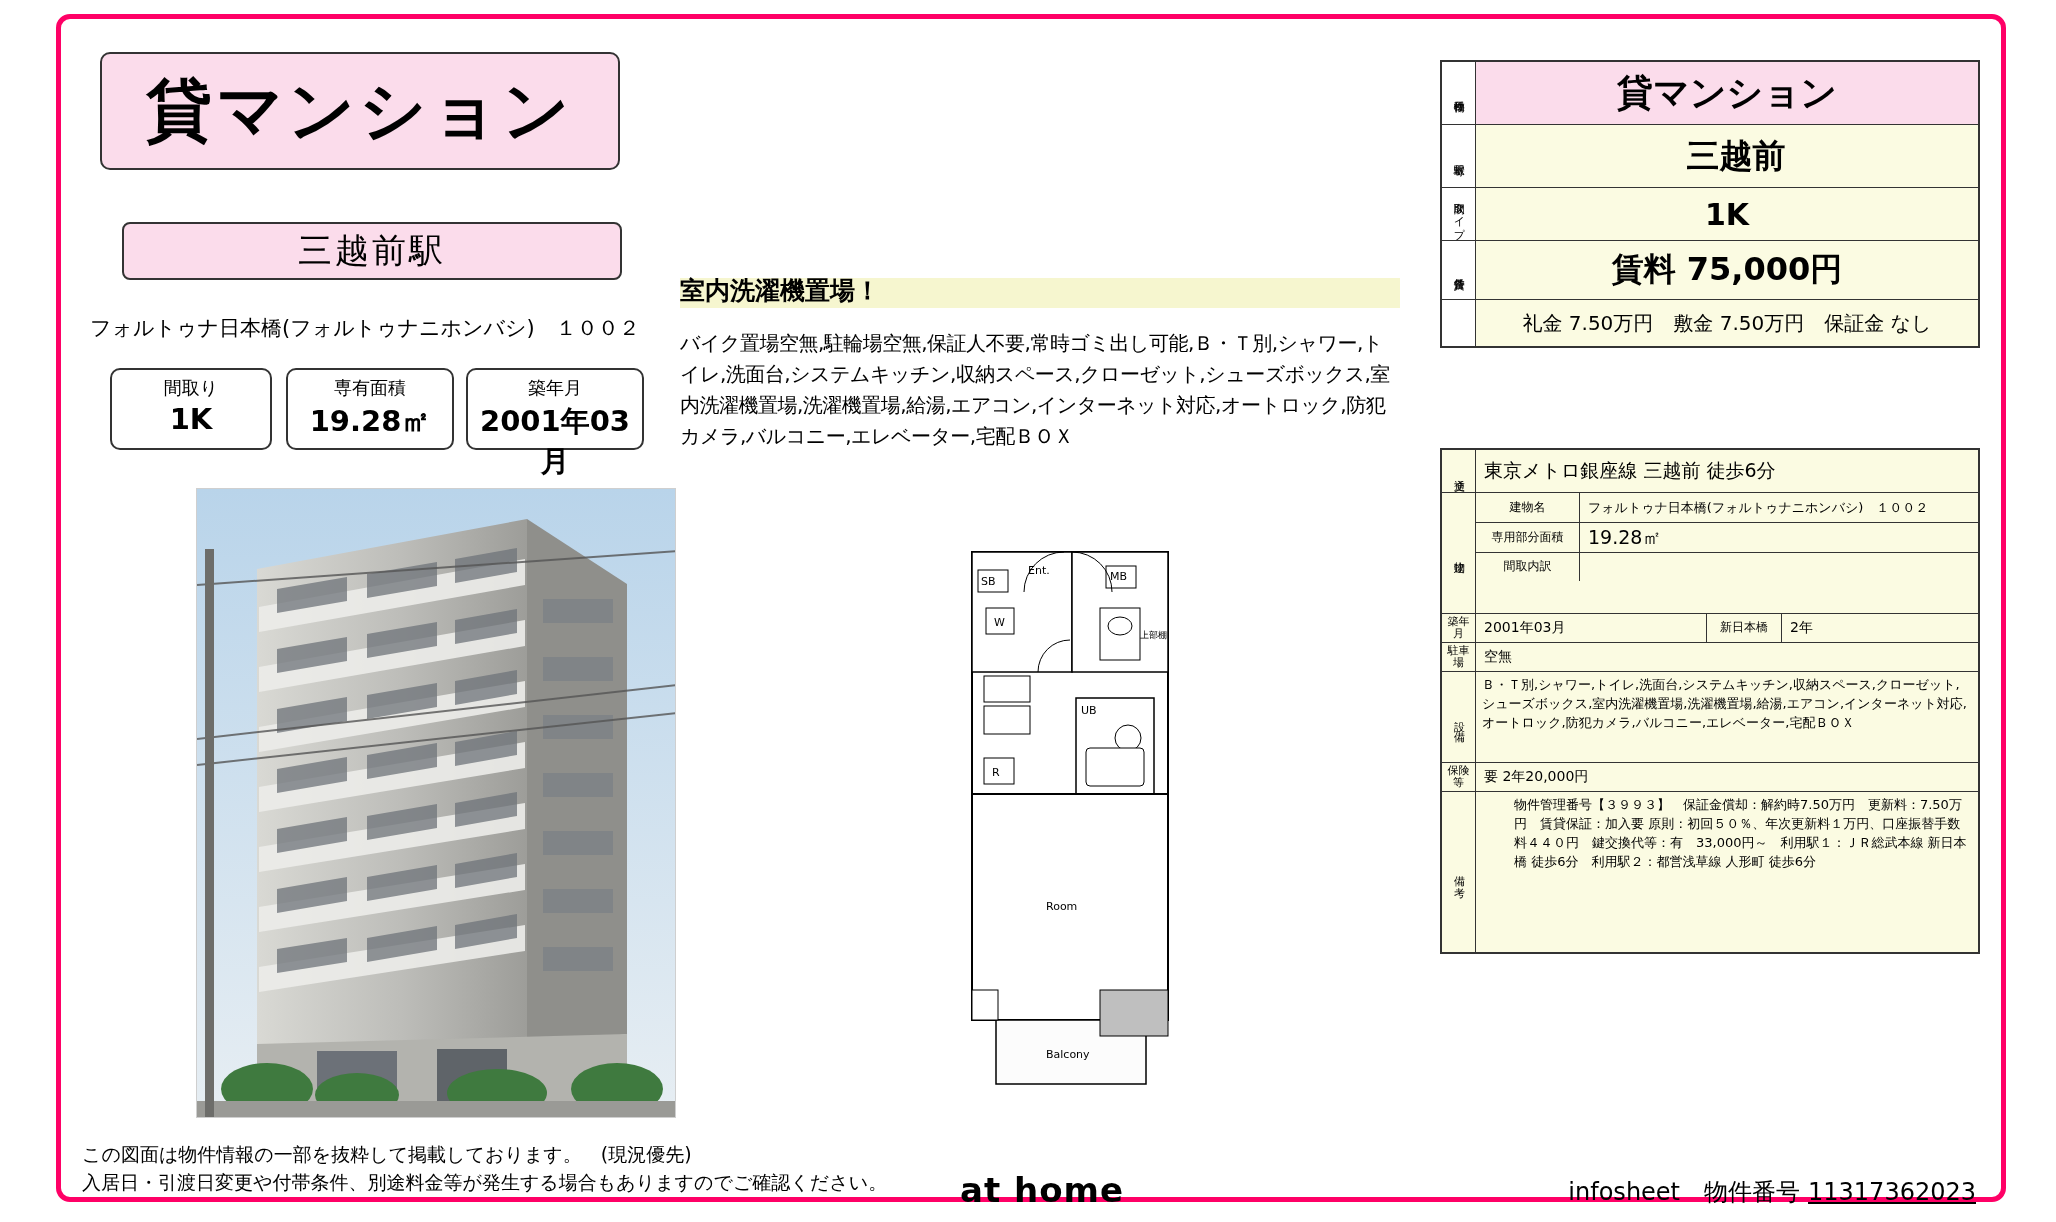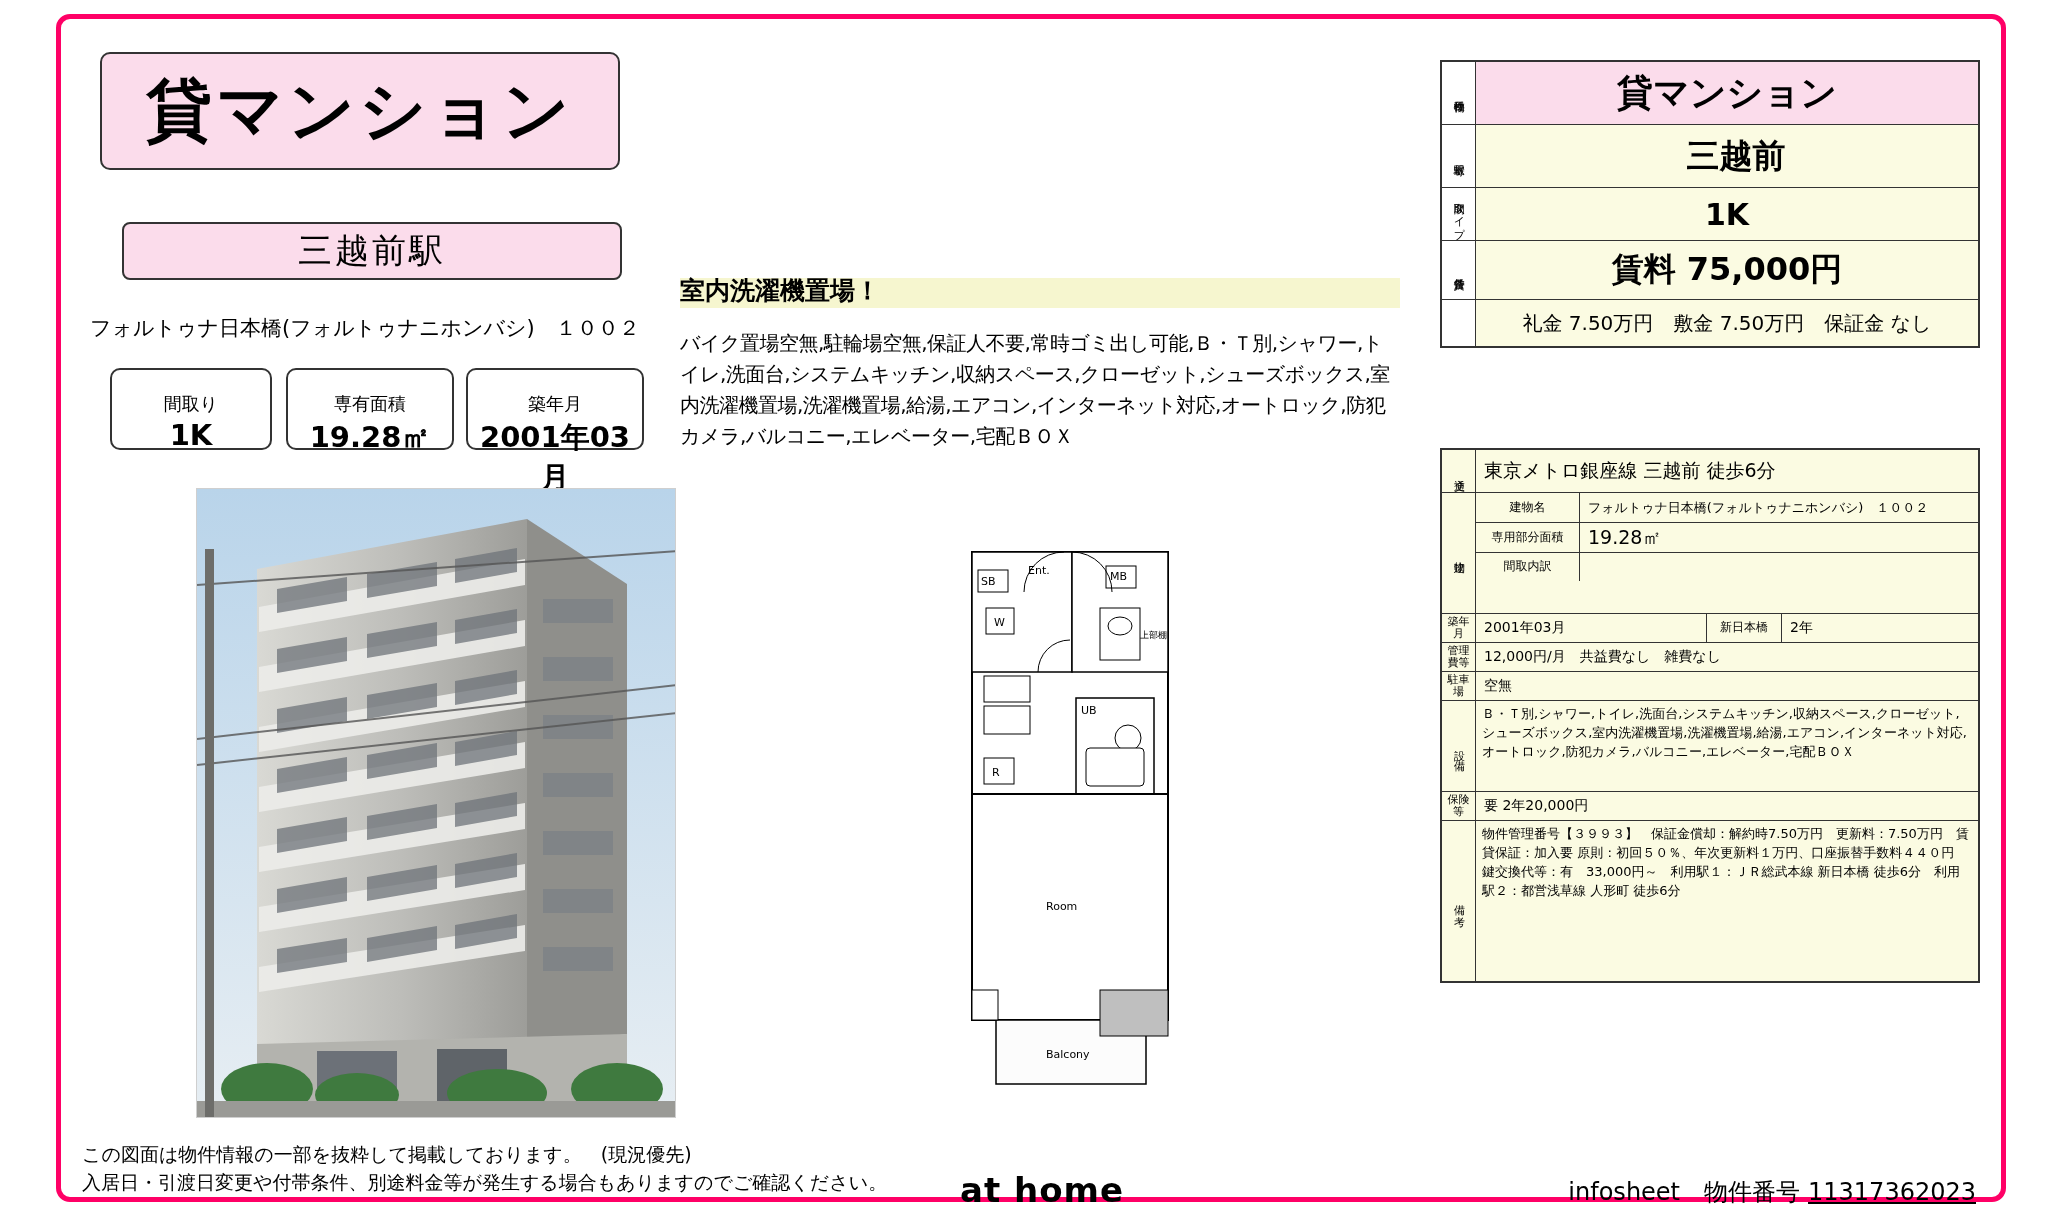--- a/index.html
+++ b/index.html
@@ -34,21 +34,21 @@
     background:#fbdceb; border:2px solid #333; border-radius:8px;
     display:flex; align-items:center; justify-content:center;
   }
   .station-box span { font-size:34px; font-family:"DejaVu Sans", sans-serif; letter-spacing:3px;}
   .bldg-name {
     position:absolute; left:90px; top:314px; width:640px;
     font-size:21px; font-family:"DejaVu Sans", sans-serif; letter-spacing:0px;
   }
   .fact {
     position:absolute; border:2px solid #333; border-radius:10px;
-    background:#fff; text-align:center; padding-top:22px;
+    background:#fff; text-align:center; padding-top:6px;
   }
   .fact .lbl { font-size:18px; font-family:"DejaVu Sans", sans-serif; }
   .fact .val { font-size:29px; font-weight:bold; font-family:"DejaVu Sans", sans-serif; margin-top:2px;}
   #fact1 { left:110px; top:368px; width:162px; height:82px; }
   #fact2 { left:286px; top:368px; width:168px; height:82px; }
   #fact3 { left:466px; top:368px; width:178px; height:82px; }
 
   .photo {
     position:absolute; left:196px; top:488px; width:480px; height:630px;
     overflow:hidden; border:1px solid #cfcfcf;
@@ -96,21 +96,21 @@
   .r-plan { height:52px; background:#fbfbe2; font-size:30px; font-weight:bold;}
   .r-rent { height:58px; background:#fbfbe2; font-size:32px; font-weight:bold;}
   .r-fee  { height:46px; background:#fbfbe2; font-size:20px; }
 
   .rt2 {
     position:absolute; left:1440px; top:448px; width:540px;
     border:2px solid #333; background:#fbfbe2;
     font-family:"DejaVu Sans", sans-serif;
   }
   .rt2 .row { display:flex; border-bottom:1px solid #333; }
-  .rt2 .row:last-child { border-bottom:none; }
+  .rt2 .row:last-child { border-bottom:none;gap:32px; }
   .rt2 .side {
     width:34px; flex:0 0 34px; border-right:1px solid #333;
     display:flex; align-items:center; justify-content:center;
     font-size:11px; line-height:1.1; text-align:center; padding:3px 1px;
   }
   .rt2 .side.vert { writing-mode:vertical-rl; }
   .rt2 .val { flex:1; display:flex; align-items:center; padding-left:8px; font-size:19px; }
   .rt2 .val.small { font-size:14px; }
   .rt2 .sub { flex:1; }
   .rt2 .subrow { display:flex; border-bottom:1px solid #333; }
@@ -360,24 +360,20 @@
       </div>
     </div>
 
     <div class="row">
       <div class="side" style="height:28px">築年月</div>
       <div class="val small" style="height:28px;flex:0 0 230px">2001年03月</div>
       <div class="lbl-inline">新日本橋</div>
       <div class="val small" style="height:28px">2年</div>
     </div>
 
-    <div class="row">
-      <div class="side" style="height:28px">管理費等</div>
-      <div class="val small" style="height:28px">12,000円/月　共益費なし　雑費なし</div>
-    </div>
 
     <div class="row">
       <div class="side" style="height:28px">駐車場</div>
       <div class="val small" style="height:28px">空無</div>
     </div>
 
 
     <div class="row">
       <div class="side vert" style="height:90px">設　備</div>
       <div class="txtblk">Ｂ・Ｔ別,シャワー,トイレ,洗面台,システムキッチン,収納スペース,クローゼット,シューズボックス,室内洗濯機置場,洗濯機置場,給湯,エアコン,インターネット対応,オートロック,防犯カメラ,バルコニー,エレベーター,宅配ＢＯＸ</div>

